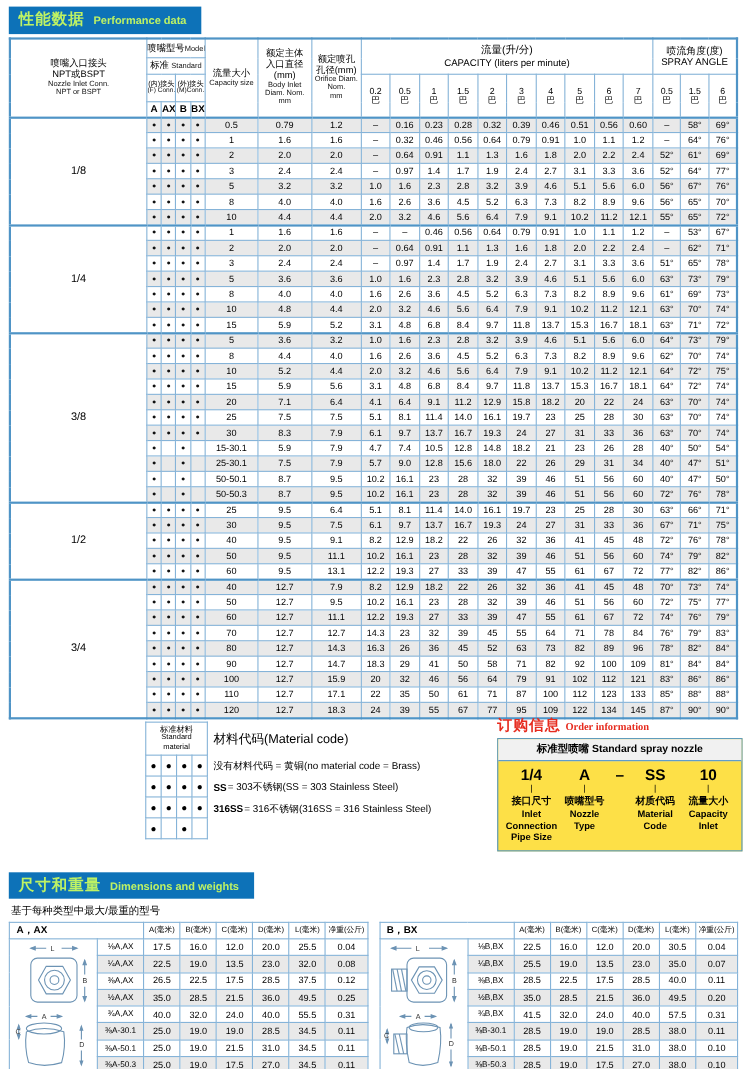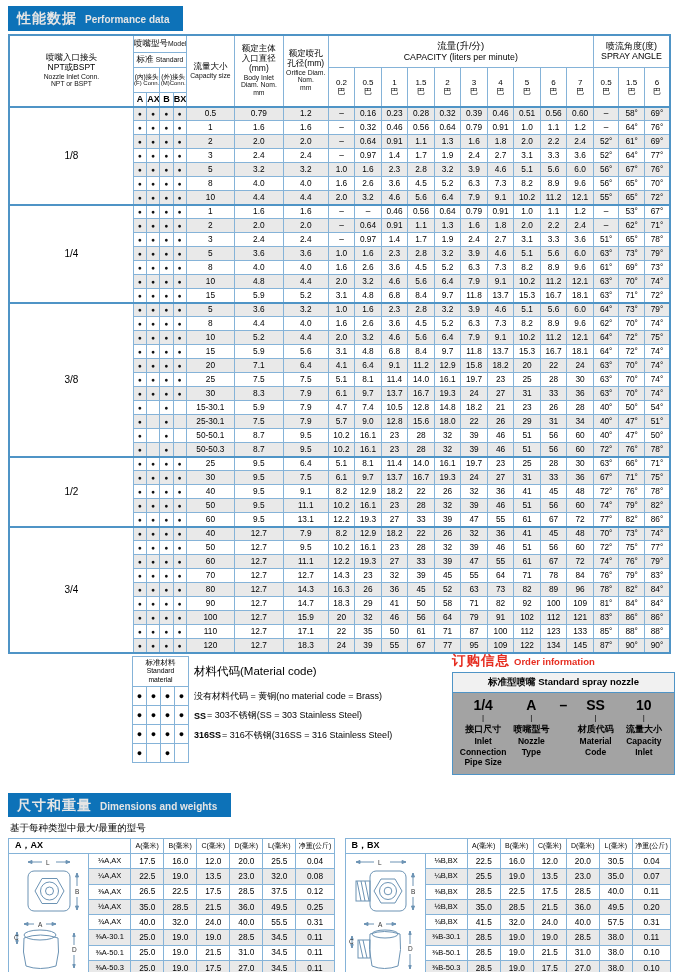--- a/index.html
+++ b/index.html
@@ -5,21 +5,21 @@
   * { box-sizing: border-box; margin: 0; padding: 0; }
   body {
     width: 679px; height: 972px;
     font-family: "Liberation Sans", "DejaVu Sans", sans-serif;
     background: #ffffff; color: #000;
   }
   .page { position: relative; width: 679px; height: 972px; overflow: hidden; }
 
   
   .title-bar {
-    display: inline-block; background: #0d72b8; color: #e5e5e5;
+    display: inline-block; background: #0d72b8; color: #bef264;
     padding: 3px 14px 4px 9px; margin: 6px 0 0 8px; line-height: 1.1;
   }
   .title-zh { font-size: 14px; font-weight: bold; letter-spacing: 1px; }
   .title-en { font-size: 10px; font-weight: bold; margin-left: 8px; }
 
   
   table.perf {
     border-collapse: collapse; table-layout: fixed;
     width: 663px; margin: 3px 8px 0 8px;
     border: 2px solid #4f94c6;
@@ -53,24 +53,24 @@
   .mat th { height: 30px; font-weight: normal; font-size: 6.8px; line-height: 1.2; }
   .mat th .zh { font-size: 7.5px; display: block; }
   .mat td { width: 14px; height: 19px; font-size: 9px; }
   .mat-lines { margin-left: 5px; text-align: right; }
   .mat-title { height: 31px; display: flex; align-items: center; font-size: 11.5px; }
   .mat-line { height: 19.5px; display: flex; align-items: center; font-size: 9px; }
   .mat-line b { margin-right: 1px; }
 
   
   .order { position: absolute; left: 452px; top: 651px; width: 223px; }
-  .order-title { color: #e62c1f; }
+  .order-title { color: #e62c1f; font-family: Liberation Serif, serif; }
   .order-title .zh { font-size: 13.5px; font-weight: bold; letter-spacing: 1px; }
   .order-title .en { font-size: 9.5px; font-weight: bold; margin-left: 4px; }
-  .order-box { border: 1.5px solid #4f94c6; margin-top: 2px; background: #a3a3a3; }
+  .order-box { border: 1.5px solid #4f94c6; margin-top: 2px; background: #fde047; }
   .order-box-header {
     text-align: center; font-size: 9.5px; font-weight: bold;
     border-bottom: 1px solid #4f94c6; padding: 3px 0; background: #f1f1f1;
   }
   .order-parts { display: flex; padding: 4px 6px 6px 6px; }
   .order-part { flex: 1; text-align: center; }
   .order-part.dash { flex: 0 0 16px; }
   .order-val { font-size: 14px; font-weight: bold; }
   .order-tick { font-size: 8px; line-height: 1; margin: 1px 0; }
   .order-lzh { font-size: 9px; font-weight: bold; }

